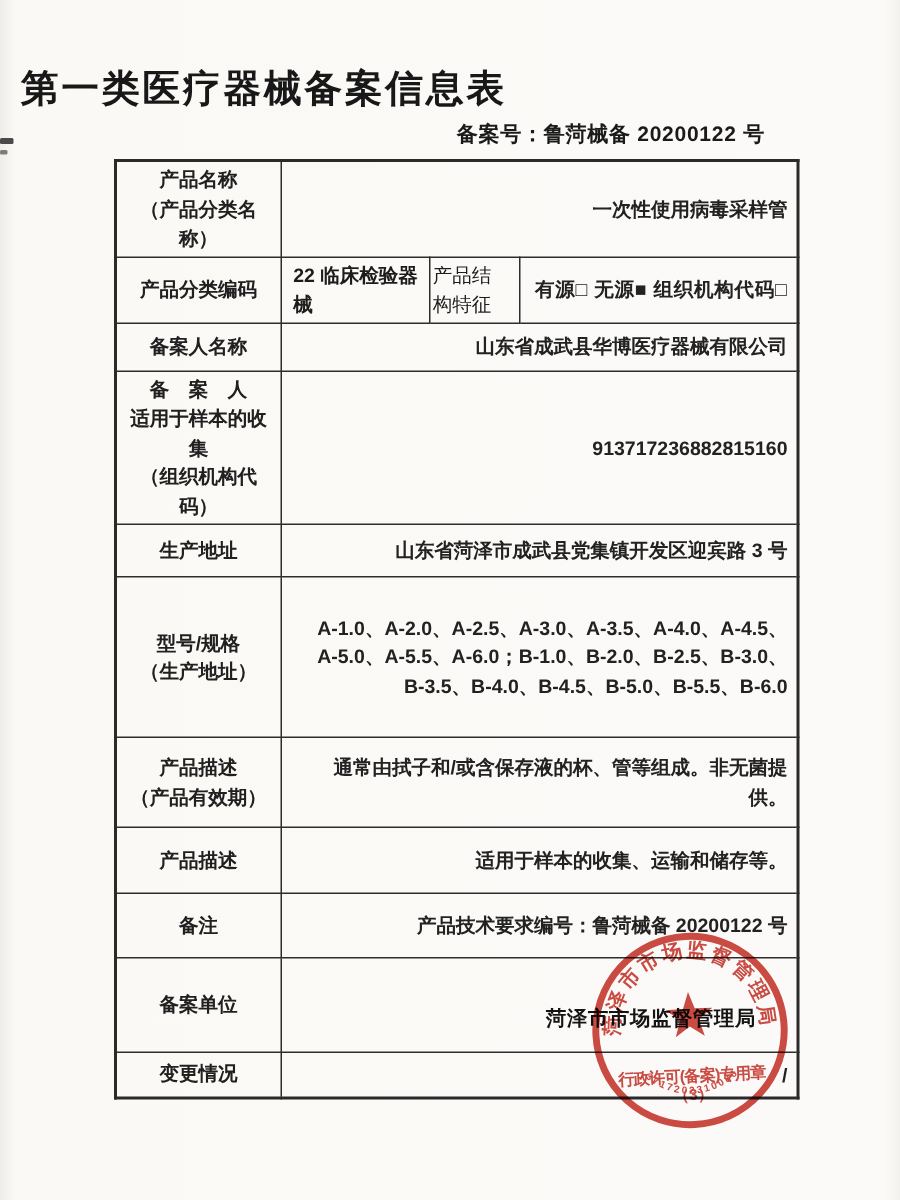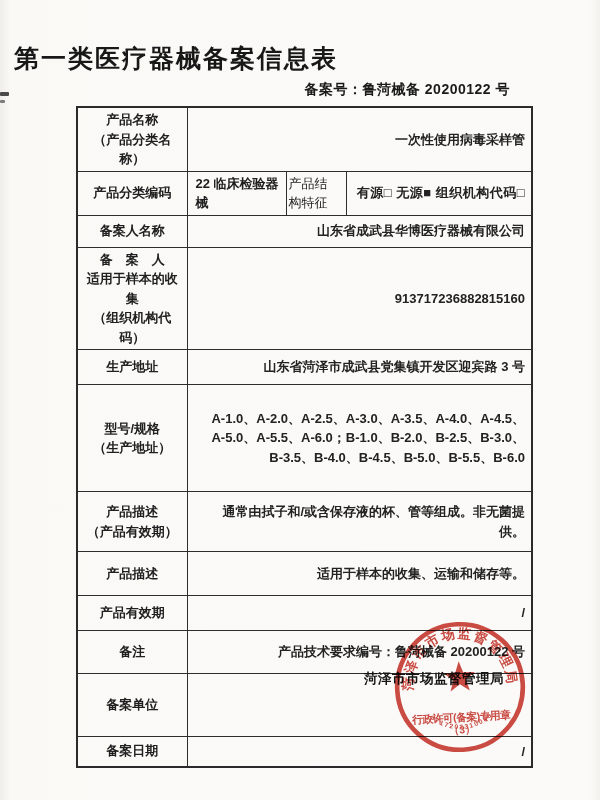--- a/index.html
+++ b/index.html
@@ -127,34 +127,30 @@
     </tr>
     <tr class="r8">
       <td class="lab ml">产品描述
 （产品有效期）</td>
       <td class="val" colspan="3">通常由拭子和/或含保存液的杯、管等组成。非无菌提供。</td>
     </tr>
     <tr class="r9">
       <td class="lab">产品描述</td>
       <td class="val" colspan="3">适用于样本的收集、运输和储存等。</td>
     </tr>
-    <tr class="r10">
-      <td class="lab">产品有效期</td>
-      <td class="val" colspan="3">/</td>
-    </tr>
     <tr class="r11">
       <td class="lab">备注</td>
       <td class="val" colspan="3">产品技术要求编号：鲁菏械备 20200122 号</td>
     </tr>
     <tr class="r12">
       <td class="lab">备案单位</td>
       <td class="val" colspan="3"></td>
     </tr>
     <tr class="r13">
-      <td class="lab">备案日期</td>
+      <td class="lab">变更情况</td>
       <td class="val" colspan="3">/</td>
     </tr>
   </tbody>
     </table>
 
   <div class="overlay">
     <div>菏泽市市场监督管理局</div>
   </div>
 
   <svg class="stamp" viewBox="0 0 136 136">

